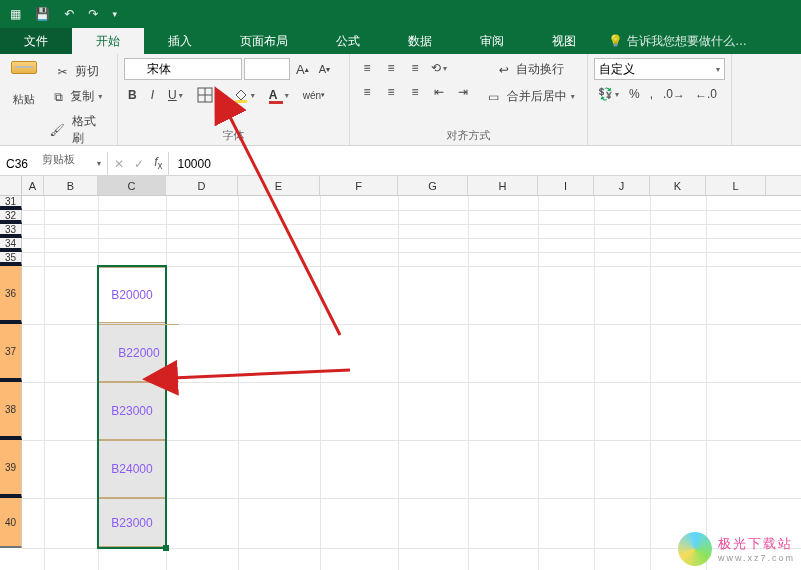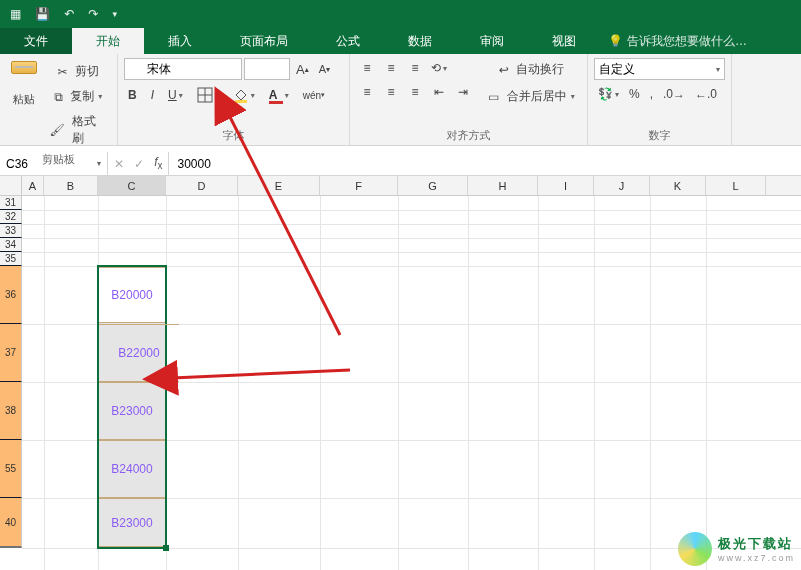--- a/index.html
+++ b/index.html
@@ -49,21 +49,21 @@
 
 
 .colhdr { height: 20px; display: flex; border-bottom: 1px solid #ccc; background: #f3f3f3; font-size: 11px; color: #333; }
 .corner { width: 22px; border-right: 1px solid #ccc; }
 .ch { border-right: 1px solid #d4d4d4; display: flex; align-items: center; justify-content: center; }
 .ch.sel { background: #d8d8d8; }
 
 
 .grid { position: relative; height: 376px; overflow: hidden; }
 .rowhdrs { position: absolute; left: 0; top: 0; width: 22px; background: #f3f3f3; }
-.rh { height: 14px; border-bottom: 1px solid #0f172a; border-right: 1px solid #ccc; font-size: 10px; color: #333; display: flex; align-items: center; justify-content: center; }
+.rh { height: 14px; border-bottom: 4px solid #0f172a; border-right: 1px solid #ccc; font-size: 10px; color: #333; display: flex; align-items: center; justify-content: center; }
 .rh.tall { height: 58px; }
 .rh.sel { background: #fdba74; }
 .rh.last { height: 50px; border-bottom: 2px solid #737373; }
 
 .cells-area { position: absolute; left: 22px; top: 0; right: 0; bottom: 0; }
 .gridlines-h { position: absolute; left: 0; right: 0; border-bottom: 1px solid #e5e5e5; }
 .gl-col { position: absolute; top: 0; bottom: 0; border-right: 1px solid #e5e5e5; }
 
 
 .sel-box { position: absolute; border: 2px solid #0b6f3c; background: rgba(180,180,180,.35); }
@@ -71,21 +71,21 @@
 .cell.first { background: #fff; }
 .active-marker { position: absolute; width: 6px; height: 6px; background: #0b6f3c; }
 
 
 .arrow-svg { position: absolute; pointer-events: none; }
 
 
 .watermark { position: absolute; right: 6px; bottom: 4px; display: flex; align-items: center; gap: 6px; }
 .wm-swirl { width: 34px; height: 34px; border-radius: 50%; background: conic-gradient(#4bd1ff, #7fe04b, #f7d94a, #4bd1ff); opacity: .9; }
 .wm-text { display: flex; flex-direction: column; font-size: 13px; }
-.wm-text .l1 { color: #15803d; font-weight: bold; letter-spacing: 2px; }
+.wm-text .l1 { color: #ec4899; font-weight: normal; letter-spacing: 2px; }
 .wm-text .l2 { color: #9a9a9a; font-size: 9px; letter-spacing: 2px; }
 
 svg { overflow: visible; }
 </style>
 </head>
 <body>
 
 <div class="titlebar">
   <div class="qat">
     <span>▦</span>
@@ -204,39 +204,38 @@
           <span class="dropdown-arrow">▾</span>
         </div>
       <div class="small-row">
         <span class="btn">💱<span class="dropdown-arrow">▾</span></span>
         <span class="btn">%</span>
         <span class="btn">,</span>
         <span class="btn">.0→</span>
         <span class="btn">←.0</span>
       </div>
     </div>
-    <div class="group-label">数字</div>
   </div>
 
 </div>
 
 <div style="height:6px;background:#fff"></div>
 
 <div class="fbar-row">
   <div class="namebox">
     <span>C36</span>
     <span class="dropdown-arrow">▾</span>
   </div>
   <div class="fbar-btns">
     <span style="color:#aaa">✕</span>
     <span style="color:#aaa">✓</span>
     <span><i>f</i><sub>x</sub></span>
   </div>
   <div class="fbar-input">
-    <span>30000</span>
+    <span>10000</span>
   </div>
 </div>
 
 <div class="colhdr">
   <div class="corner"></div>
   <div class="ch" style="width:22px">A</div>
   <div class="ch" style="width:54px">B</div>
   <div class="ch sel" style="width:68px">C</div>
   <div class="ch" style="width:72px">D</div>
   <div class="ch" style="width:82px">E</div>
@@ -252,21 +251,21 @@
 <div class="grid">
   <div class="rowhdrs">
     <div class="rh">31</div>
     <div class="rh">32</div>
     <div class="rh">33</div>
     <div class="rh">34</div>
     <div class="rh">35</div>
     <div class="rh tall sel">36</div>
     <div class="rh tall sel">37</div>
     <div class="rh tall sel">38</div>
-    <div class="rh tall sel">55</div>
+    <div class="rh tall sel">39</div>
     <div class="rh sel last">40</div>
   </div>
   <div class="cells-area">
 
     <div class="gl-col" style="left:22px"></div>
     <div class="gl-col" style="left:76px"></div>
     <div class="gl-col" style="left:144px"></div>
     <div class="gl-col" style="left:216px"></div>
     <div class="gl-col" style="left:298px"></div>
     <div class="gl-col" style="left:376px"></div>

